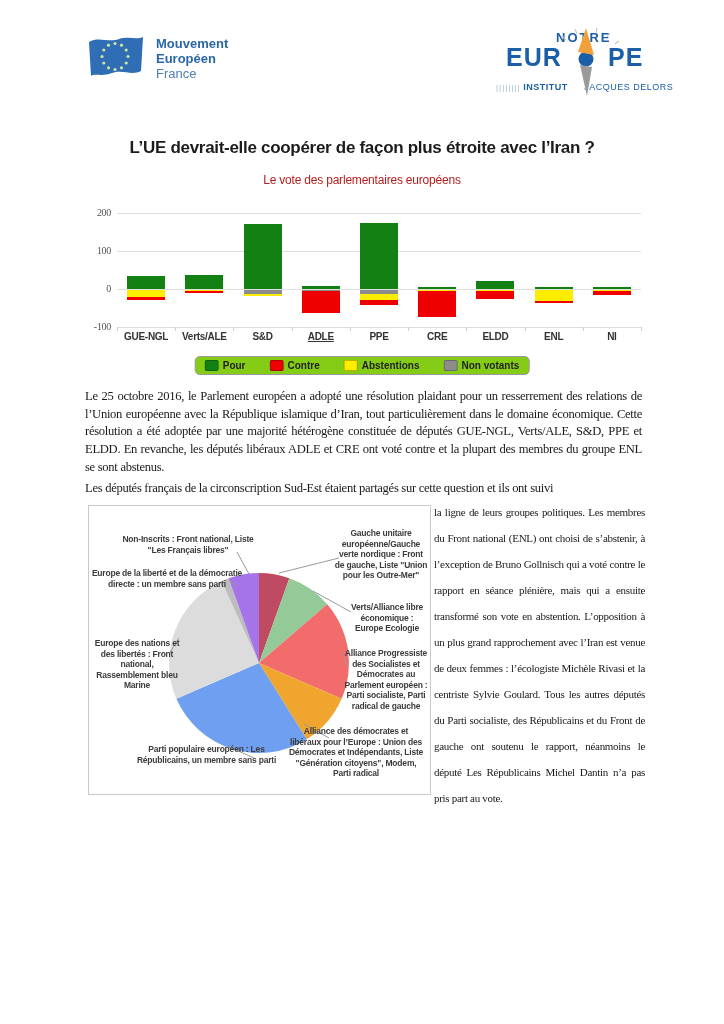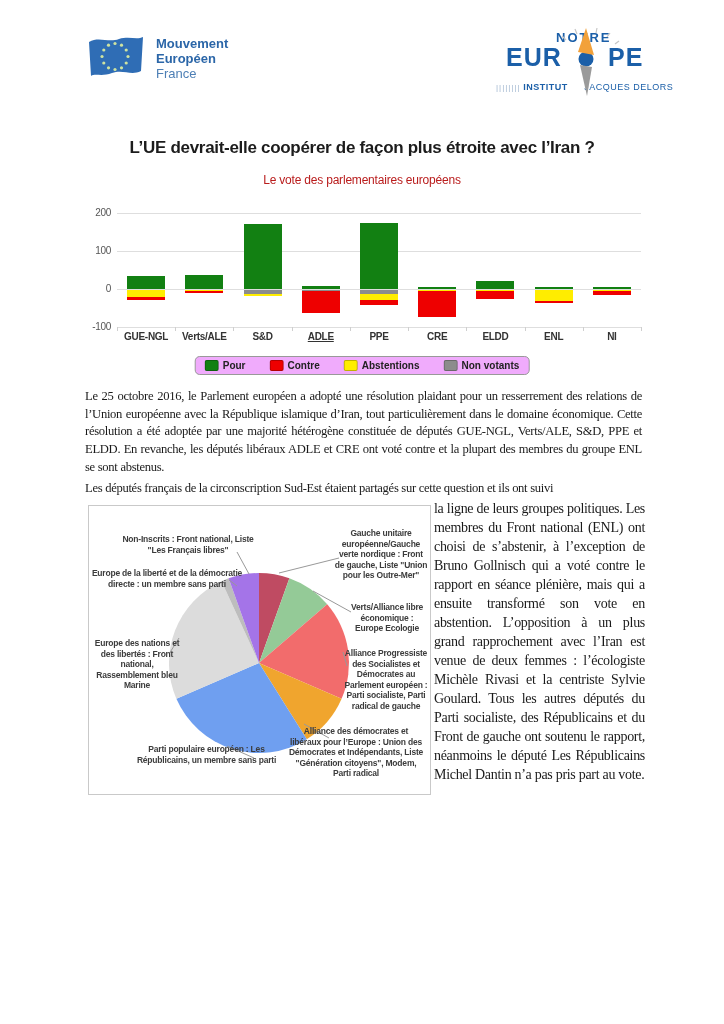--- a/index.html
+++ b/index.html
@@ -20,35 +20,35 @@
   .lr-jd{letter-spacing:.5px;margin-left:14px;}
   .lr-needle{position:absolute;left:0;top:0;}
   
   .doc-title{position:absolute;left:0;top:138px;width:100%;text-align:center;
              font-family:"Liberation Sans",sans-serif;font-weight:bold;font-size:17px;letter-spacing:-.3px;color:#1c1c1c;}
   .doc-subtitle{position:absolute;left:0;top:173px;width:100%;text-align:center;
              font-family:"Liberation Sans",sans-serif;font-size:12px;color:#b91c1c;letter-spacing:-.2px;}
   
   .barchart{position:absolute;left:85px;top:203px;width:556px;height:142px;font-family:"Liberation Sans",sans-serif;}
   .gridline{position:absolute;left:32px;right:0;height:1px;background:#dedede;}
-  .ytick{position:absolute;left:0;width:26px;text-align:right;font-size:10px;color:#555;letter-spacing:-.3px;}
+  .ytick{position:absolute;left:0;width:26px;text-align:right;font-size:10px;color:#555;letter-spacing:-.3px;font-family:Liberation Serif, serif;}
   .bar-seg{position:absolute;width:38px;}
   .bar-cat{position:absolute;top:128px;text-align:center;font-size:10px;font-weight:bold;color:#333;letter-spacing:-.3px;}
   .xtick{position:absolute;top:124px;width:1px;height:4px;background:#cfcfcf;}
   
   .legend{position:absolute;top:356px;left:50%;transform:translateX(-50%);display:flex;align-items:center;gap:24px;
-          border:1px solid #999;border-radius:5px;padding:3px 9px;background:#f0abfc;
+          border:1px solid #999;border-radius:5px;padding:3px 9px;background:#84cc16;
           font-family:"Liberation Sans",sans-serif;font-size:10px;font-weight:bold;color:#222;white-space:nowrap;}
   .legend-item{display:flex;align-items:center;}
   .swatch{display:inline-block;width:12px;height:9px;border-radius:2px;margin-right:4px;border:1px solid rgba(0,0,0,.25);}
   
   .para{position:absolute;left:85px;width:557px;font-size:12.6px;line-height:17.7px;letter-spacing:-.3px;text-align:justify;}
   .p1{top:388px;}
   .p2-lead{top:480px;white-space:nowrap;text-align:left;}
-  .p2-col{position:absolute;left:434px;top:499px;width:211px;font-size:14px;line-height:19px;letter-spacing:-.3px;text-align:justify;}
+  .p2-col{position:absolute;left:434px;top:499px;width:211px;font-size:11px;line-height:26px;letter-spacing:-.3px;text-align:justify;}
   
   .pie-box{position:absolute;left:88px;top:505px;width:341px;height:288px;border:1px solid #c9c9c9;background:#fff;
            font-family:"Liberation Sans",sans-serif;}
   .pie-title{position:absolute;left:0;top:6px;width:100%;padding:0 10px;box-sizing:border-box;text-align:center;
              font-size:9.5px;font-weight:bold;line-height:11.5px;letter-spacing:-.2px;color:#2e2e2e;}
   .pie-svg{position:absolute;left:0;top:0;}
   .pie-label{position:absolute;font-size:8.5px;font-weight:bold;line-height:10.5px;letter-spacing:-.2px;color:#3c3c3c;text-align:center;}
   .pl-gue{left:245px;top:22px;width:94px;}
   .pl-verts{left:257px;top:96px;width:82px;}
   .pl-sd{left:255px;top:142px;width:84px;}

